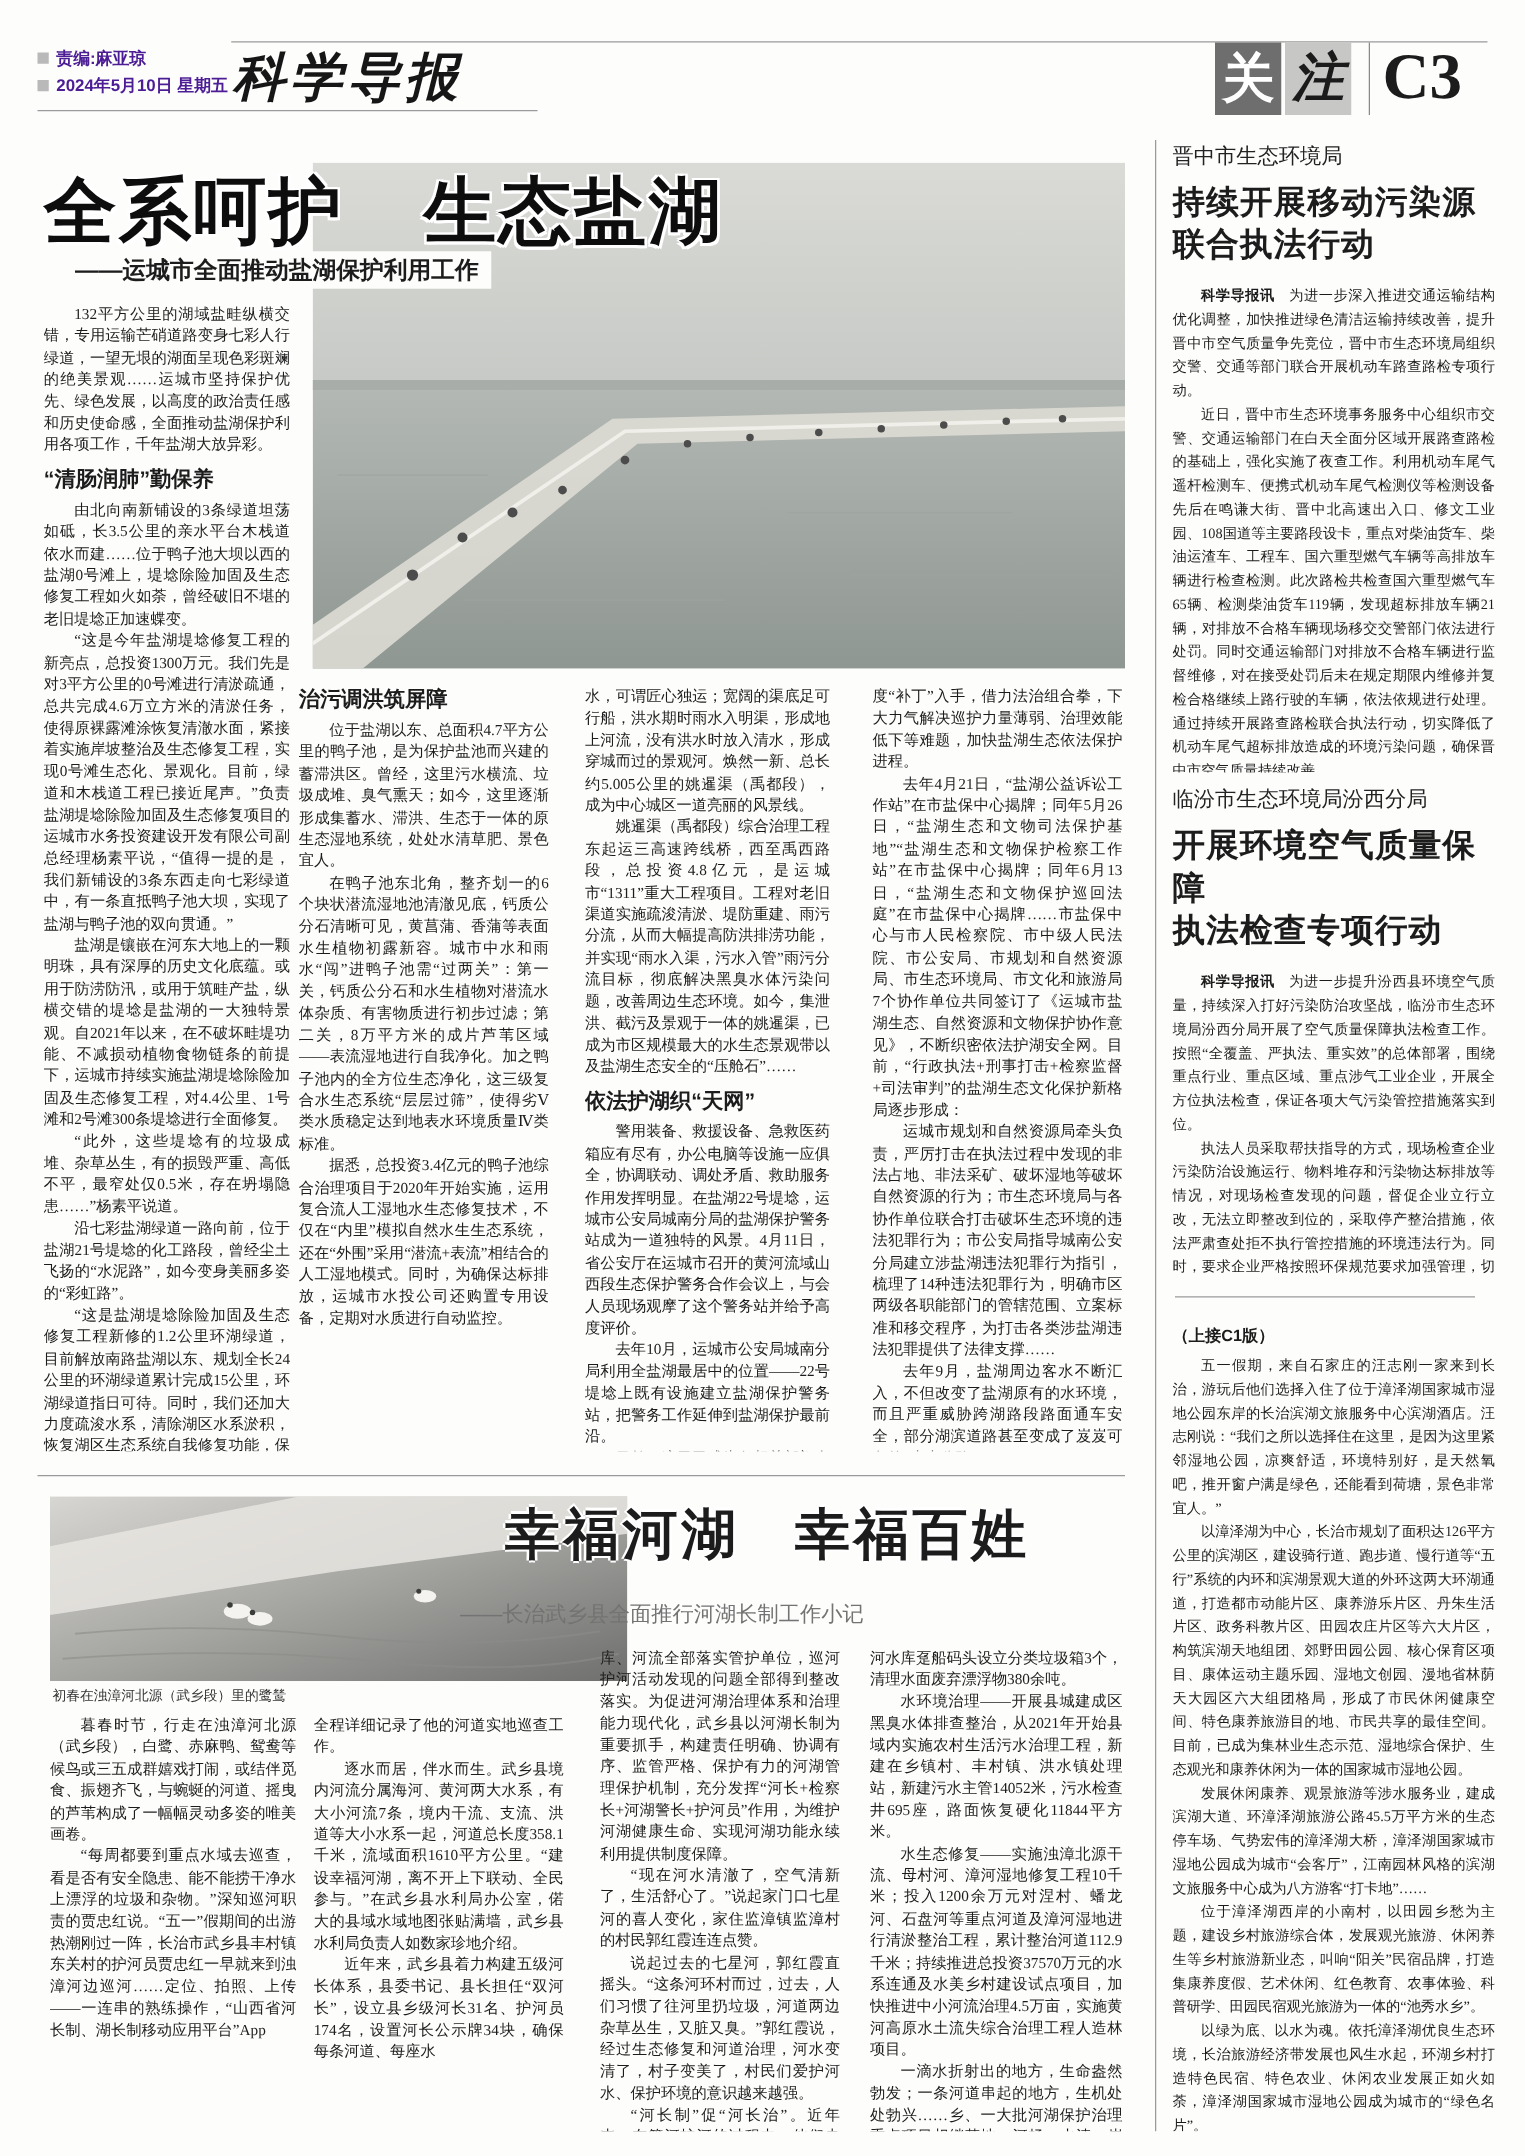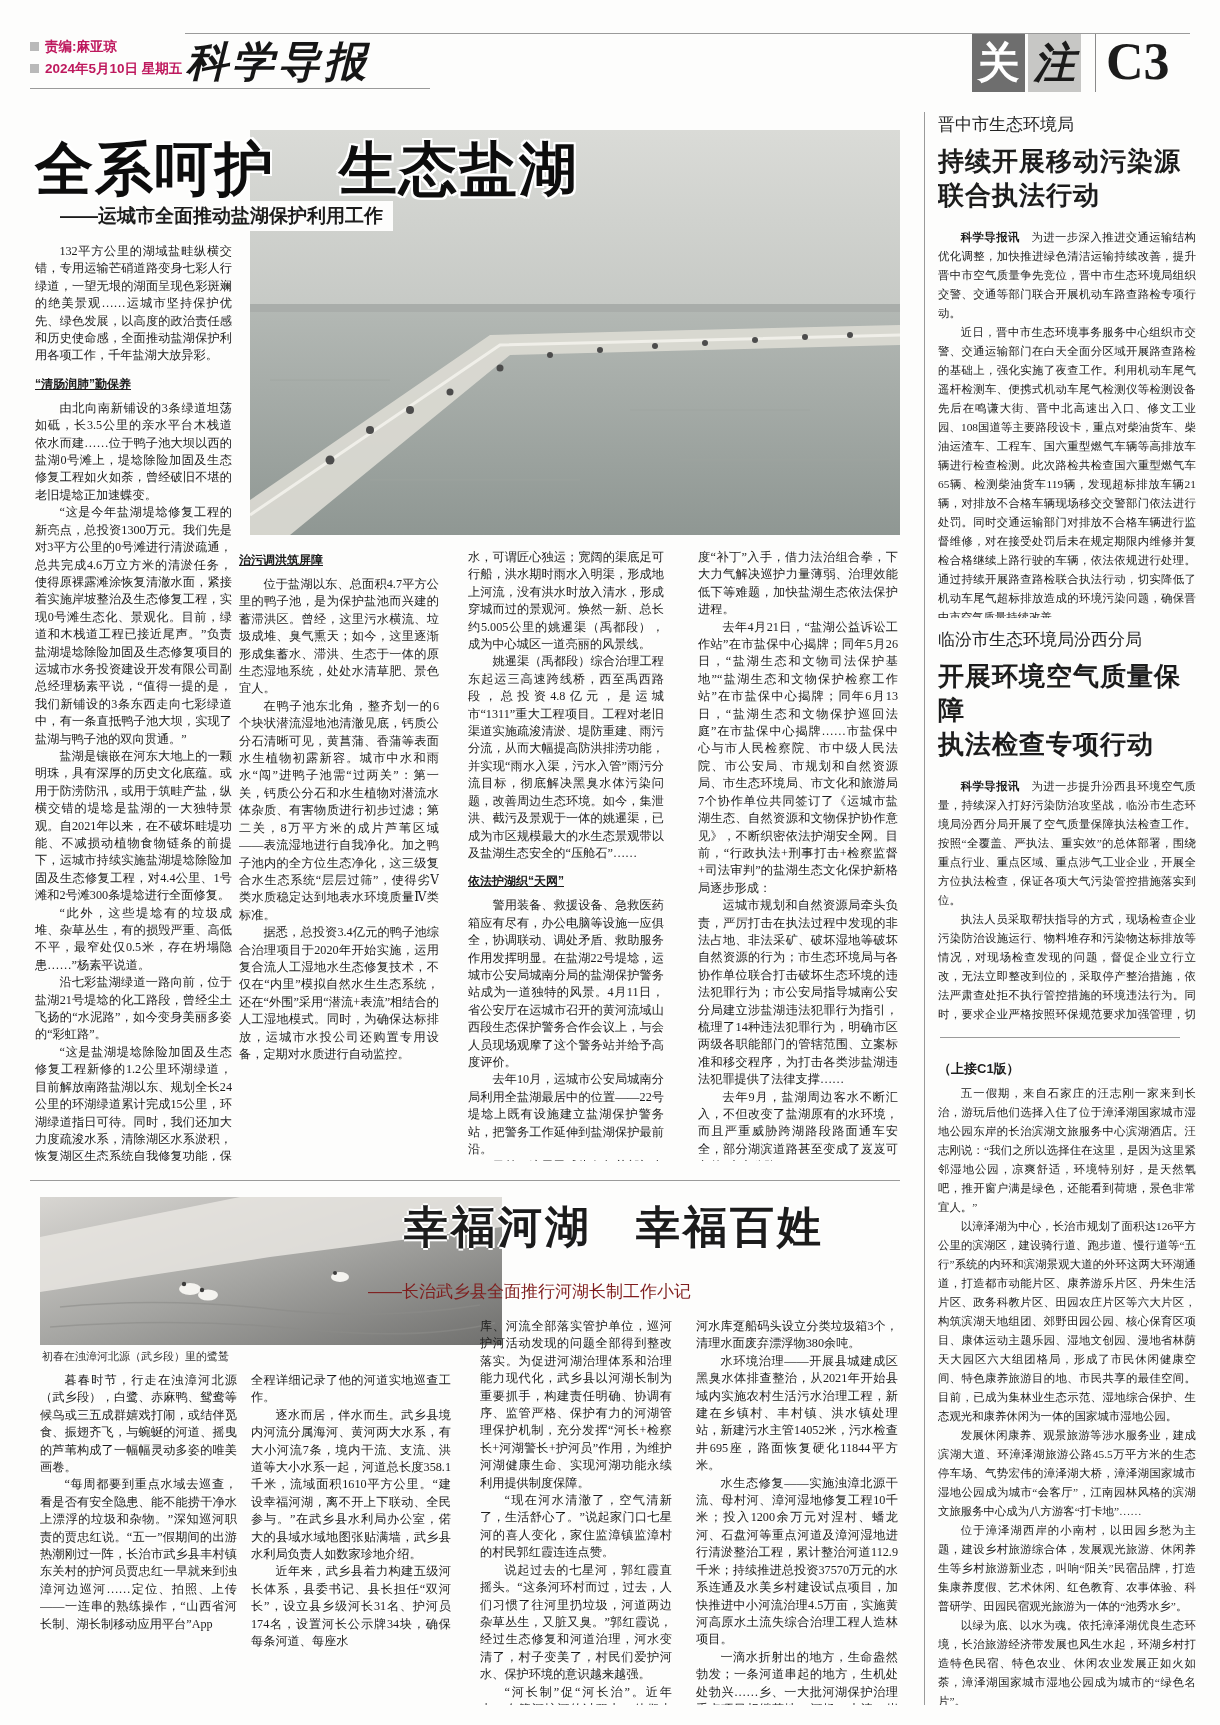--- a/index.html
+++ b/index.html
@@ -2,21 +2,21 @@
 <html><head>
 <meta charset="utf-8">
 <style>
   html,body{margin:0;padding:0;background:#e9e9e7;}
   .sheet{position:relative;width:1220px;height:1725px;margin:0 auto;background:#fdfdfc;
          font-family:"Liberation Serif","DejaVu Serif",serif;color:#1c1c1c;overflow:hidden;}
   .abs{position:absolute;}
   .rule{position:absolute;background:#9a9a9a;}
   
   .hdr-left{left:30px;top:36px;font-family:"Liberation Sans","DejaVu Sans",sans-serif;
-            font-size:13.5px;font-weight:bold;color:#be185d;line-height:22px;}
+            font-size:13.5px;font-weight:bold;color:#4c1d95;line-height:22px;}
   .hdr-left .sq{display:inline-block;width:9px;height:9px;background:#b9b9b9;margin-right:6px;}
   .masthead{left:186px;top:34px;font-size:42px;font-weight:bold;font-style:italic;
             letter-spacing:4px;color:#161616;font-family:"DejaVu Serif","Liberation Serif",serif;text-align:center;}
   .badge{left:972px;top:34px;display:flex;align-items:flex-start;}
   .badge .b1{width:53px;height:58px;background:#6e6e6e;color:#fff;font-family:"Liberation Sans",sans-serif;
              font-weight:bold;font-size:42px;line-height:58px;text-align:center;}
   .badge .b2{width:53px;height:58px;background:#c7c7c5;color:#1b1b1b;font-style:italic;font-weight:bold;
              font-size:42px;line-height:58px;text-align:center;margin-left:3px;}
   .badge .vsep{width:1px;height:58px;background:#8a8a8a;margin:0 10px 0 14px;}
   .badge .pg{font-size:52px;font-weight:bold;line-height:56px;font-family:"Liberation Serif",serif;}
@@ -25,40 +25,40 @@
   .lead-headline{left:35px;top:131px;width:840px;font-family:"Liberation Sans","DejaVu Sans",sans-serif;
         font-weight:bold;font-size:58px;letter-spacing:2px;color:#0d0d0d;white-space:nowrap;
         text-shadow:-2px 0 0 #fff,2px 0 0 #fff,0 -2px 0 #fff,0 2px 0 #fff,2px 2px 0 #fff,-2px -2px 0 #fff,2px -2px 0 #fff,-2px 2px 0 #fff;}
   .hl-gap{display:inline-block;width:64px;}
   .lead-sub{left:58px;top:201px;font-size:19px;font-weight:bold;
         font-family:"Liberation Sans","DejaVu Sans",sans-serif;background:#fdfdfc;padding:2px 10px 2px 2px;}
   .np-col{position:absolute;font-size:12.2px;line-height:17.4px;text-align:justify;overflow:hidden;}
   .np-col p{margin:0;text-indent:2em;}
   .np-col p.cont{text-indent:0;}
   .np-col .blk-h{font-family:"Liberation Sans","DejaVu Sans",sans-serif;font-weight:bold;
-        font-size:12px;line-height:22px;margin:8px 0 5px;text-indent:0;text-decoration:underline;}
+        font-size:17px;line-height:22px;margin:8px 0 5px;text-indent:0;}
   .lead .blk-h:first-child{margin-top:0;}
   b.lead-in{font-family:"Liberation Sans","DejaVu Sans",sans-serif;}
   
   .sb-art{position:absolute;left:938px;width:258px;overflow:hidden;}
   .sb-kicker{font-family:Liberation Sans, sans-serif;font-size:17px;color:#222;margin-bottom:10px;}
   .sb-head{font-family:Liberation Mono, monospace;font-weight:bold;
            font-size:26px;line-height:34px;margin-bottom:14px;letter-spacing:1px;}
   .sb-body{font-size:11.4px;line-height:19px;text-align:justify;}
   .sb-body p{margin:0;text-indent:2em;}
   .cont-tag{font-weight:bold;font-size:13px;margin-bottom:6px;font-family:"Liberation Sans",sans-serif;}
   
   .bot-photo{left:40px;top:1197px;width:462px;height:148px;overflow:hidden;}
   .bot-caption{left:42px;top:1349px;font-size:11px;color:#333;
         font-family:"Liberation Sans","DejaVu Sans",sans-serif;}
   .bot-headline{left:368px;top:1198px;width:492px;text-align:center;font-weight:bold;font-size:44px;
         letter-spacing:3px;font-family:"Liberation Serif","DejaVu Serif",serif;white-space:nowrap;
         text-shadow:-2px 0 0 #fff,2px 0 0 #fff,0 2px 0 #fff,0 -2px 0 #fff;}
   .bh-gap{display:inline-block;width:44px;}
-  .bot-sub{left:368px;top:1280px;font-size:17px;font-family:"Liberation Sans","DejaVu Sans",sans-serif;color:#7f1d1d;}
+  .bot-sub{left:368px;top:1280px;font-size:17px;font-family:"Liberation Sans","DejaVu Sans",sans-serif;color:#737373;}
 </style>
 </head>
 <body>
 
 <div class="sheet">
 
   <div class="rule" style="left:185px;top:33px;width:1005px;height:1px;"></div>
   <div class="abs hdr-left">
     <div><span class="sq"></span><span>责编:麻亚琼</span></div>
     <div><span class="sq"></span><span>2024年5月10日  星期五</span></div>

